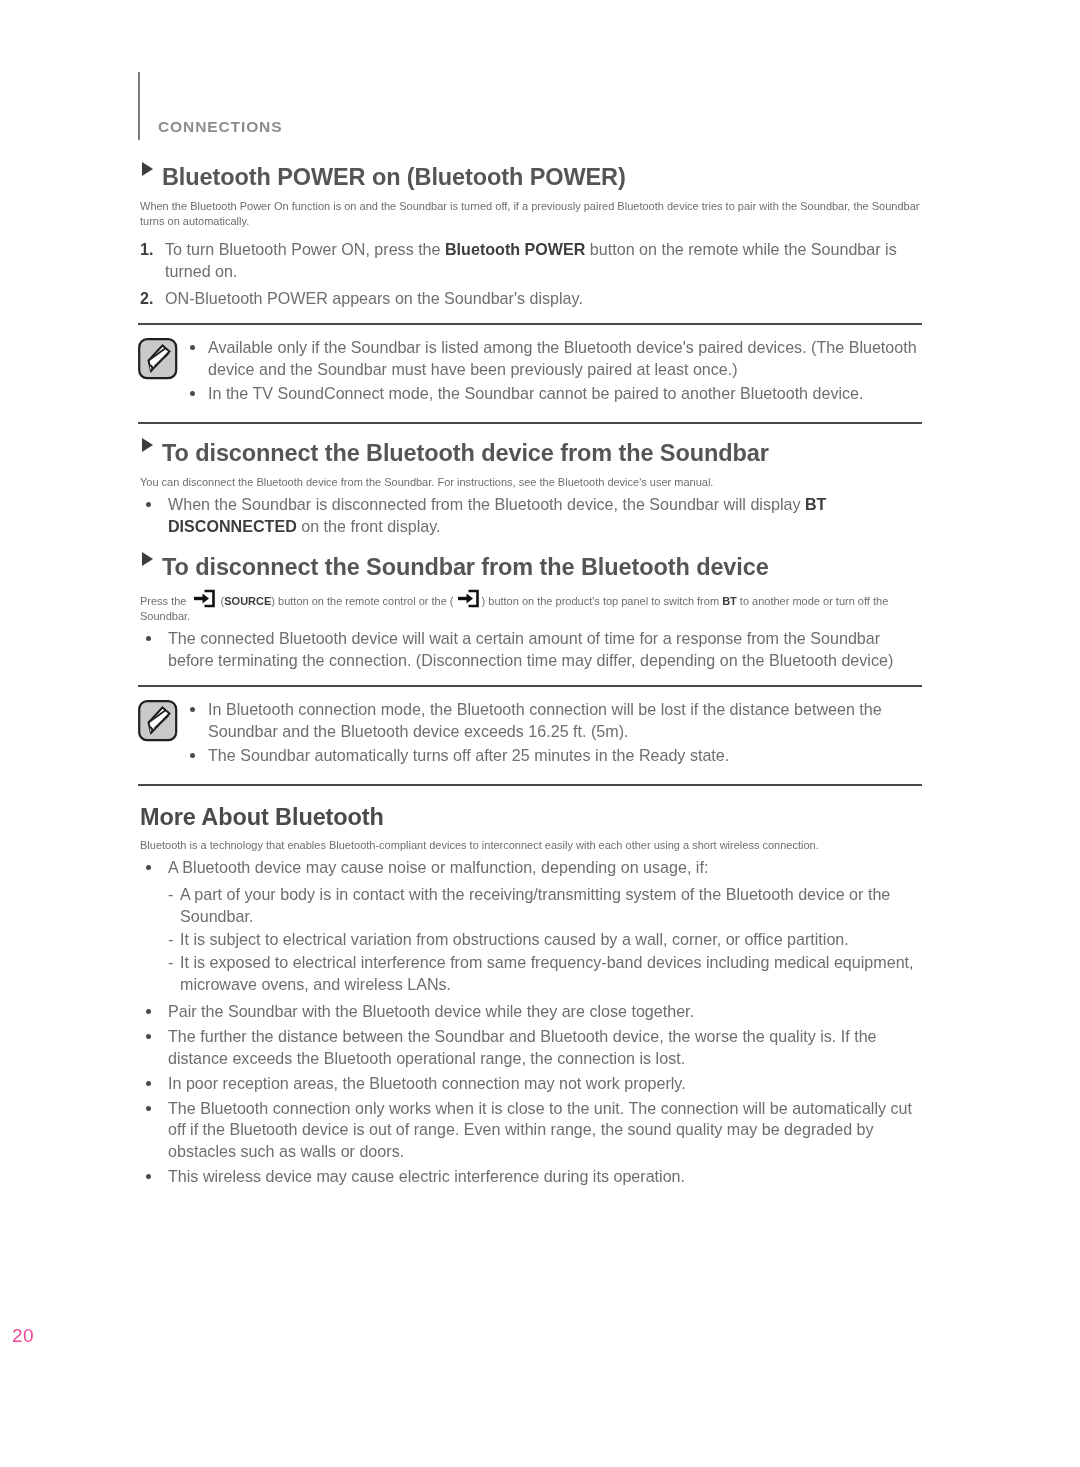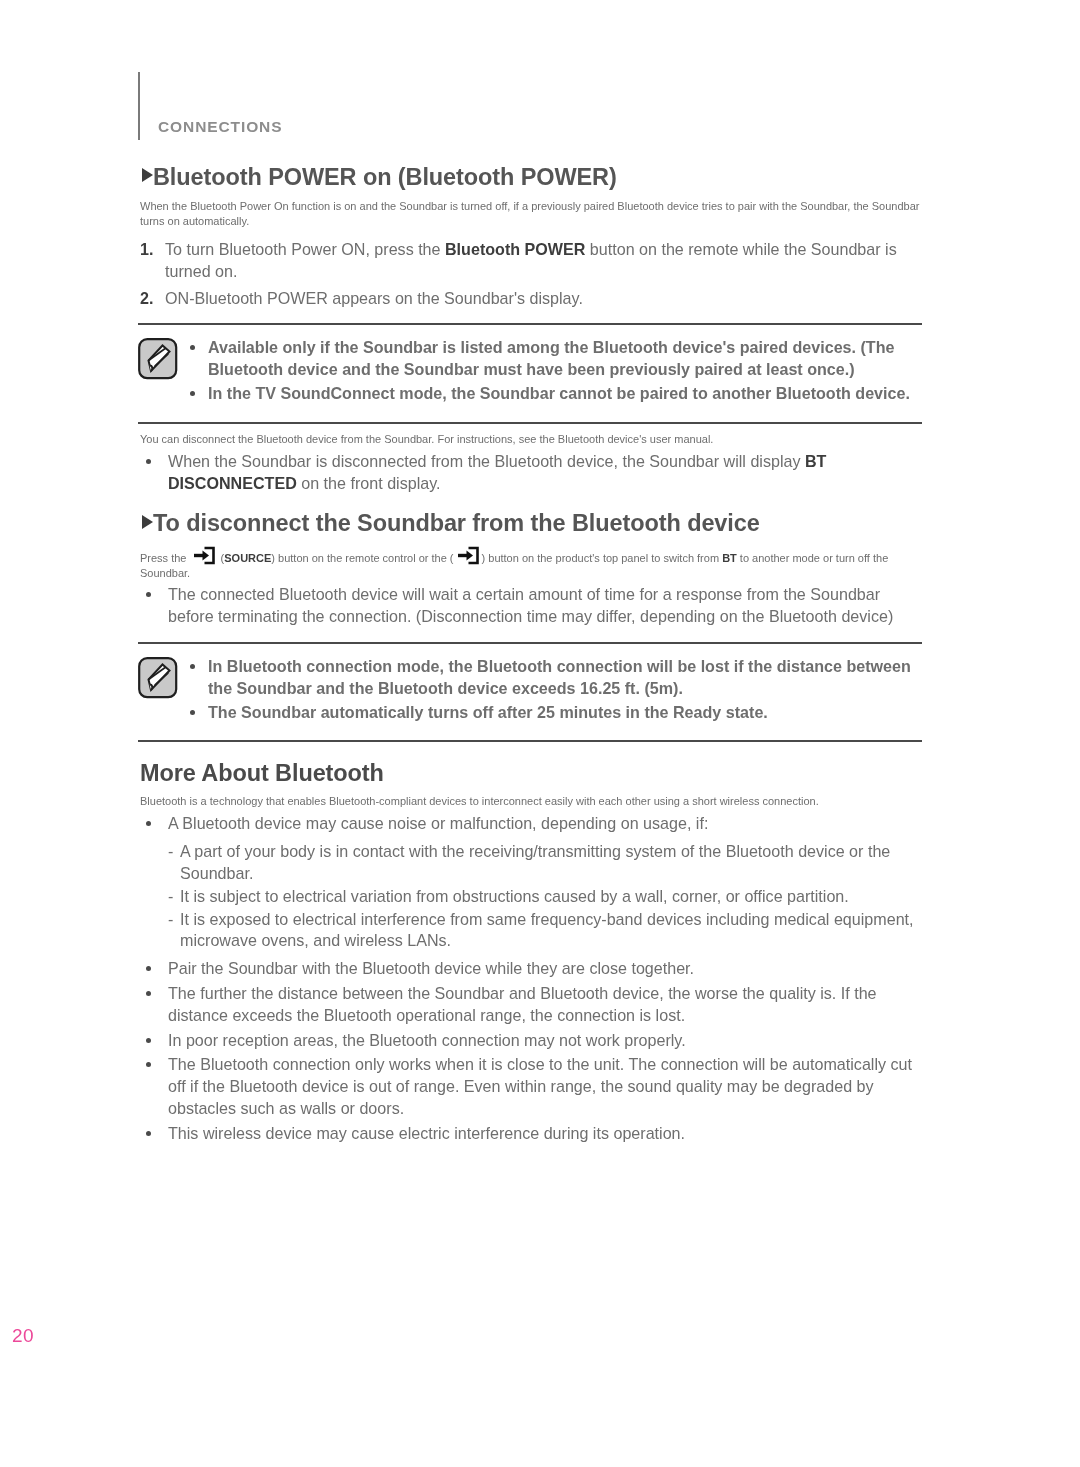--- a/index.html
+++ b/index.html
@@ -51,21 +51,22 @@
     letter-spacing: 0.9px;
     color: #8d8d8d;
     font-weight: 600;
     font-stretch: condensed;
     white-space: nowrap;
   }
 
   
   .h-arrow {
     display: flex;
-    align-items: center;
+    align-items: flex-start;
+    gap: 9px;
     margin: 16px 0 9px 4px;
   }
   .h-arrow .tri {
     width: 0; height: 0;
     border-left: 11px solid #3c3c3c;
     border-top: 7px solid transparent;
     border-bottom: 7px solid transparent;
     position: relative;
     top: -2px;
     flex: none;
@@ -173,21 +174,20 @@
   }
   .note-icon {
     flex: none;
     width: 48px;
     margin-top: 1px;
   }
   .note-body { flex: 1 1 auto; }
   .note-body ul.dots > li {
     padding-left: 22px;
     margin-bottom: 2px;
-    font-weight: bold;
   }
   .note-body ul.dots > li::before {
     left: 4px;
     width: 5px; height: 5px;
   }
 
   
   .src-icon {
     display: inline-block;
     vertical-align: -3px;
@@ -249,20 +249,24 @@
         </div>
         <div class="note-body">
           <ul class="dots">
             <li>Available only if the Soundbar is listed among the Bluetooth device's paired devices. (The Bluetooth device and the Soundbar must have been previously paired at least once.)</li>
             <li>In the TV SoundConnect mode, the Soundbar cannot be paired to another Bluetooth device.</li>
           </ul>
         </div>
       </div>
     </div>
 
+    <div class="h-arrow">
+      <span class="tri"></span>
+      <span class="htxt">To disconnect the Bluetooth device from the Soundbar</span>
+    </div>
     <p class="body tight">You can disconnect the Bluetooth device from the Soundbar. For instructions, see the Bluetooth device's user manual.</p>
     <ul class="dots">
       <li><span>When the Soundbar is disconnected from the Bluetooth device, the Soundbar will display </span><b>BT DISCONNECTED</b><span> on the front display.</span></li>
     </ul>
 
     <div class="h-arrow">
       <span class="tri"></span>
       <span class="htxt">To disconnect the Soundbar from the Bluetooth device</span>
     </div>
     <p class="body tight"><span>Press the </span><span class="src-icon"><svg width="24" height="19" viewBox="0 0 24 19">

